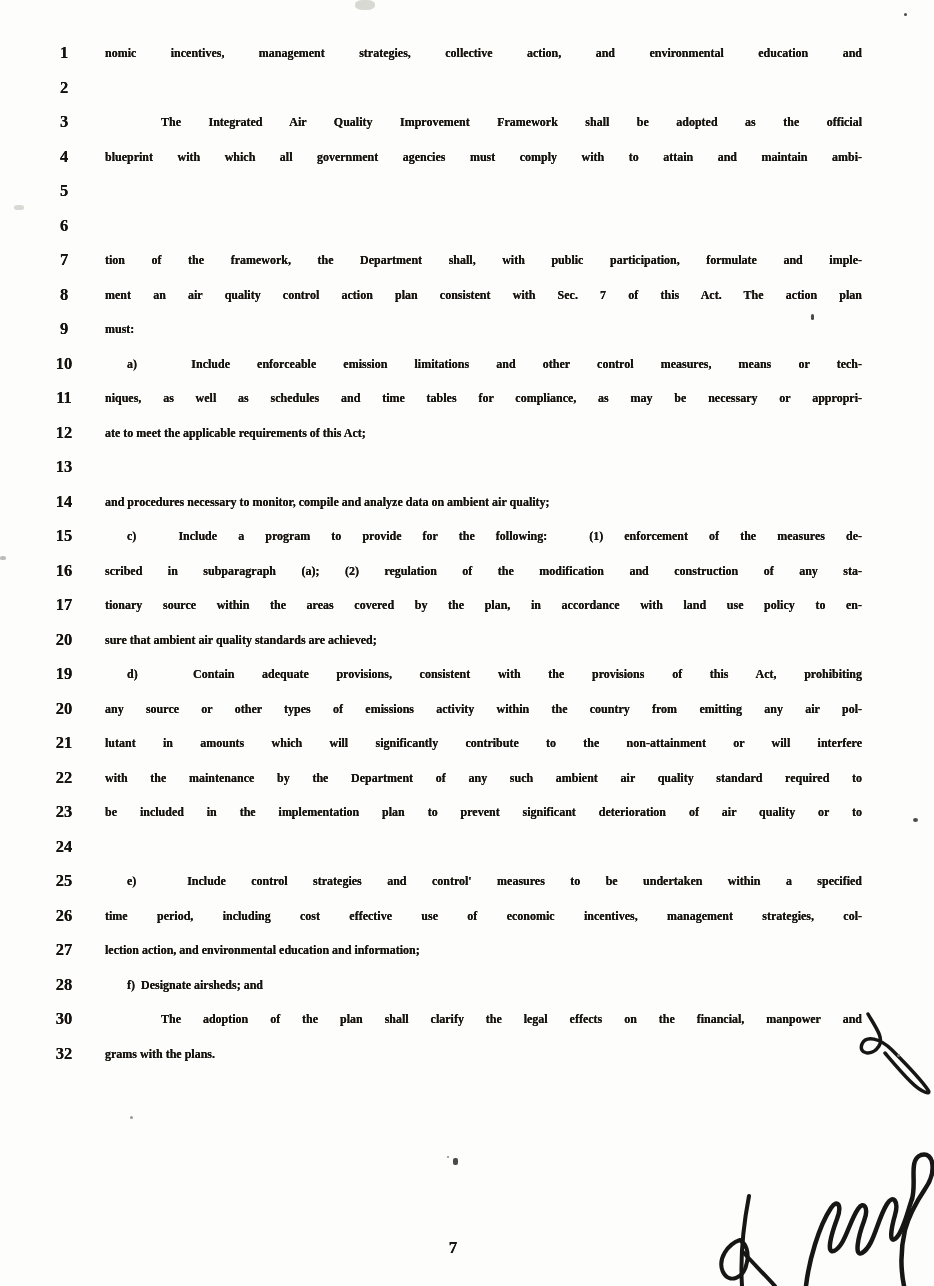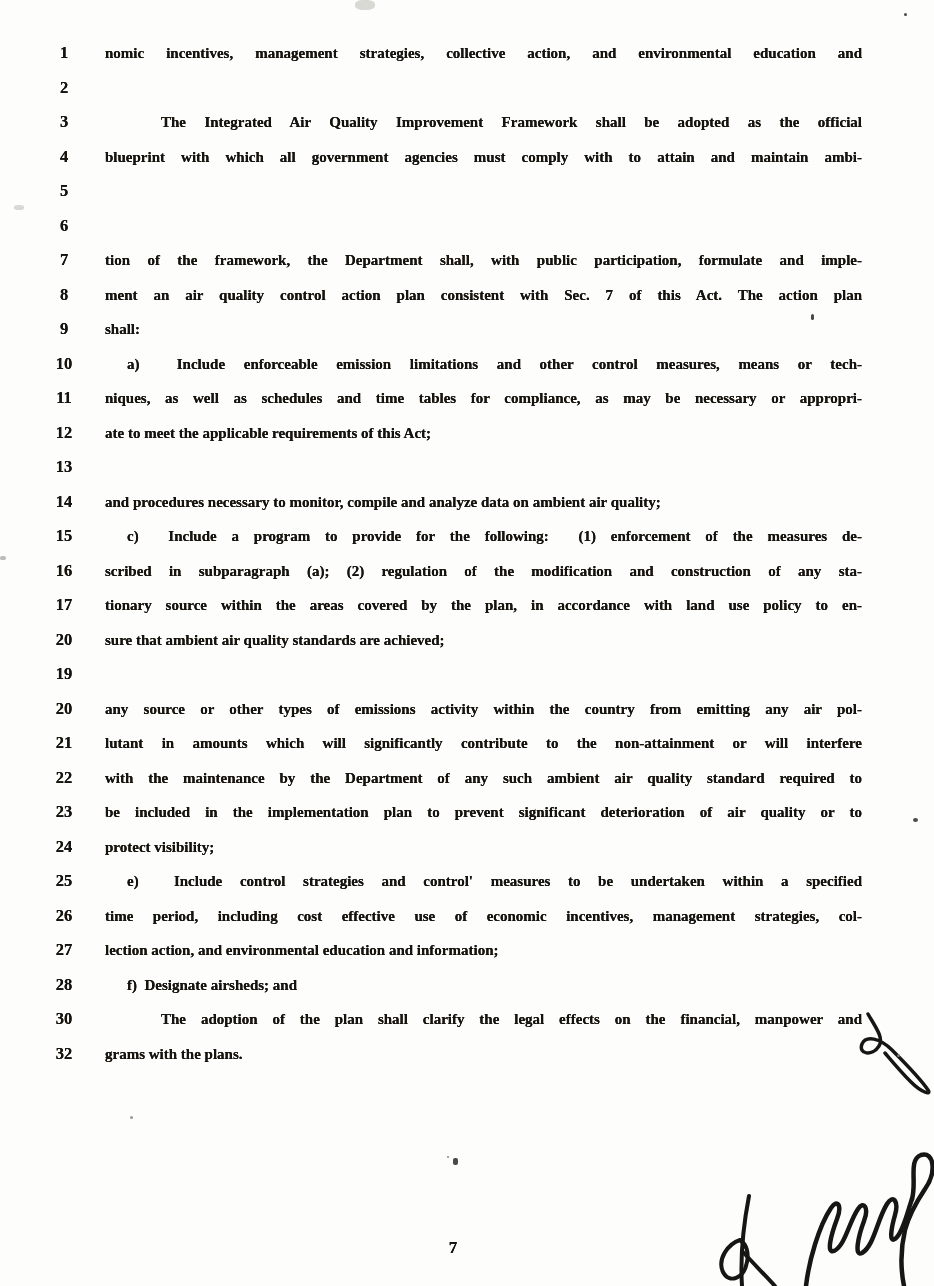--- a/index.html
+++ b/index.html
@@ -9,21 +9,21 @@
   }
   #rows{position:absolute;top:36px;left:0;width:934px;}
   .row{position:relative;height:34.5px;}
   .ln{
     position:absolute;left:42px;width:44px;text-align:center;
     font-weight:700;font-size:16.5px;line-height:34.5px;
     text-shadow:0 0 0.5px currentColor;
   }
   .lt{
     position:absolute;left:105px;width:757px;
-    font-weight:700;font-size:15px;line-height:34.5px;
+    font-weight:700;font-size:12px;line-height:34.5px;
     white-space:normal;overflow:hidden;
     text-shadow:0 0 0.5px currentColor;
   }
   .j .lt{text-align:justify;text-align-last:justify;}
   .ind-para .lt{text-indent:56px;}
   .ind-item .lt{text-indent:22px;}
   .it{font-style:italic;}
   .pagenum{
     position:absolute;left:440px;top:1237px;width:26px;text-align:center;
     font-weight:700;font-size:17px;line-height:22px;
@@ -63,21 +63,21 @@
       <div class="row ind-none j">
         <span class="ln">7</span>
         <span class="lt"><span>tion of the framework, the Department shall, with public participation, formulate and imple-</span></span>
       </div>
       <div class="row ind-none j">
         <span class="ln">8</span>
         <span class="lt"><span>ment an air quality control action plan consistent with Sec. 7 of this Act. The action plan</span></span>
       </div>
       <div class="row ind-none">
         <span class="ln">9</span>
-        <span class="lt"><span>shall:</span></span>
+        <span class="lt"><span>must:</span></span>
       </div>
       <div class="row ind-item j">
         <span class="ln">10</span>
         <span class="lt"><span>a)&nbsp; Include enforceable emission limitations and other control measures, means or tech-</span></span>
       </div>
       <div class="row ind-none j">
         <span class="ln">11</span>
         <span class="lt"><span>niques, as well as schedules and time tables for compliance, as may be necessary or appropri-</span></span>
       </div>
       <div class="row ind-none">
@@ -102,40 +102,40 @@
       <div class="row ind-none j">
         <span class="ln">17</span>
         <span class="lt"><span>tionary source within the areas covered by the plan, in accordance with land use policy to en-</span></span>
       </div>
       <div class="row ind-none">
         <span class="ln">20</span>
         <span class="lt"><span>sure that ambient air quality standards are achieved;</span></span>
       </div>
       <div class="row ind-item j">
         <span class="ln">19</span>
+        <span class="lt"><span>d)&nbsp; Contain adequate provisions, consistent with the provisions of this Act, prohibiting</span></span>
       </div>
       <div class="row ind-none j">
         <span class="ln">20</span>
         <span class="lt"><span>any source or other types of emissions activity within the country from emitting any air pol-</span></span>
       </div>
       <div class="row ind-none j">
         <span class="ln">21</span>
         <span class="lt"><span>lutant in amounts which will significantly contribute to the non-attainment or will interfere</span></span>
       </div>
       <div class="row ind-none j">
         <span class="ln">22</span>
         <span class="lt"><span>with the maintenance by the Department of any such ambient air quality standard required to</span></span>
       </div>
       <div class="row ind-none j">
         <span class="ln">23</span>
         <span class="lt"><span>be included in the implementation plan to prevent significant deterioration of air quality or to</span></span>
       </div>
       <div class="row ind-none">
         <span class="ln">24</span>
-        <span class="lt"><span>protect visibility;</span></span>
       </div>
       <div class="row ind-item j">
         <span class="ln">25</span>
         <span class="lt"><span>e)&nbsp; Include control strategies and control' measures to be undertaken within a specified</span></span>
       </div>
       <div class="row ind-none j">
         <span class="ln">26</span>
         <span class="lt"><span>time period, including cost effective use of economic incentives, management strategies, col-</span></span>
       </div>
       <div class="row ind-none">

